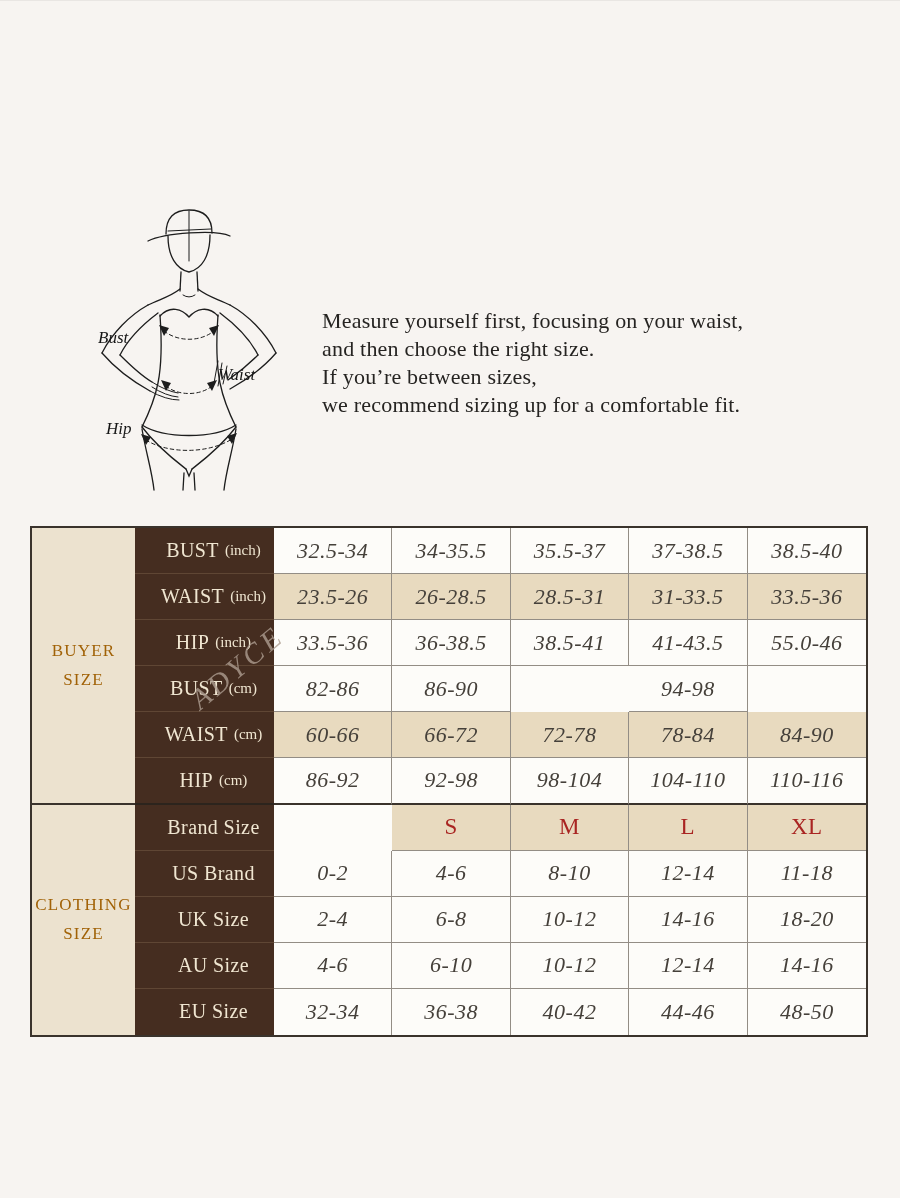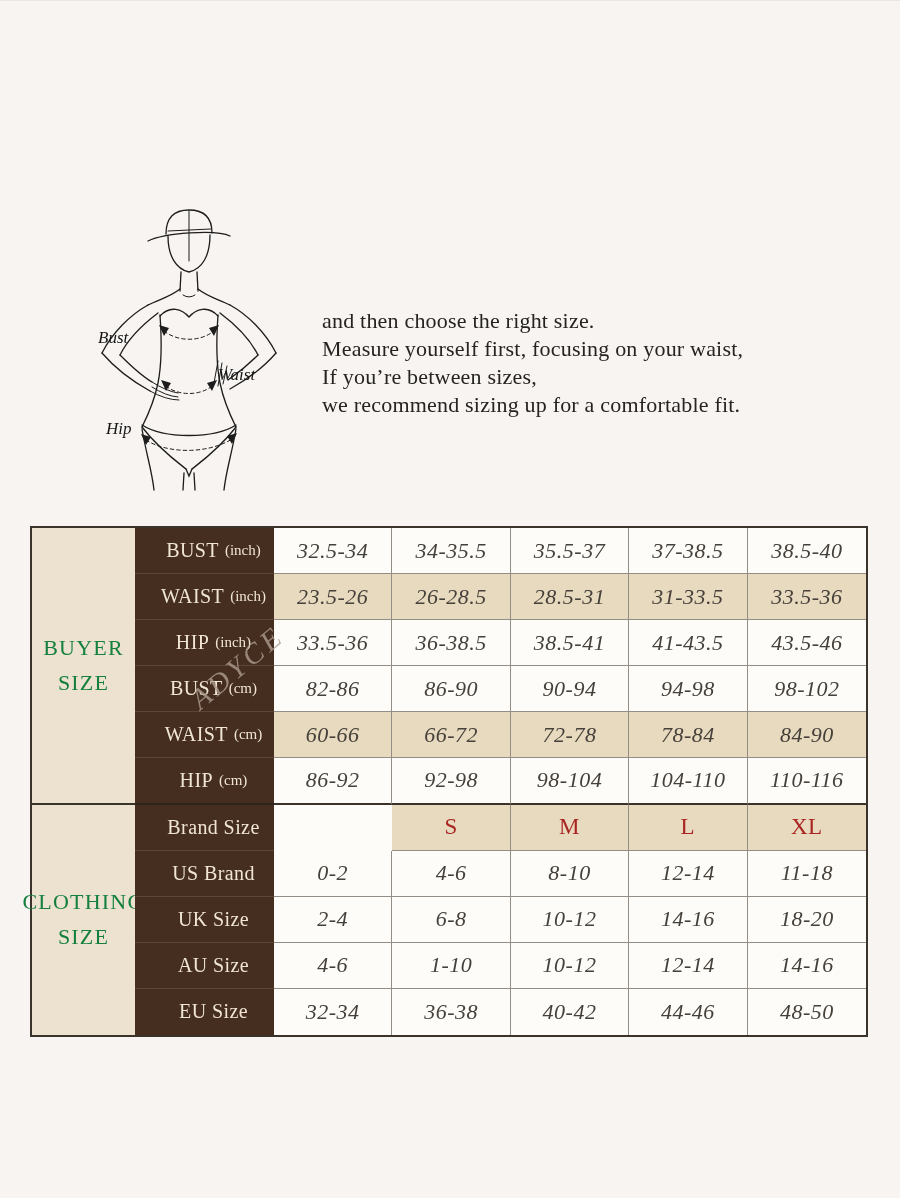--- a/index.html
+++ b/index.html
@@ -42,21 +42,21 @@
     box-sizing:border-box;
   }
   .size-table .cell.last-col{border-right:none;}
   .size-table .cell.last-row{border-bottom:none;}
   .size-table .cell.section-end{border-bottom:2px solid #3a332c;}
   .section-label-cell{
     background:#ece2cf;
     display:flex;flex-direction:column;align-items:center;justify-content:center;
     gap:9px;
     border-right:none !important;
-    font-size:22px;letter-spacing:1.2px;color:#15803d;
+    font-size:17px;letter-spacing:1.2px;color:#a16207;
     box-sizing:border-box;
   }
   .section-label-cell.section-end{border-bottom:2px solid #3a332c;}
   .hdr-cell{
     background:#452d20;
     justify-content:flex-start;
     padding-left:18px;
     border-right:none !important;
     border-bottom-color:#5f4634 !important;
     color:#f0e6d1;
@@ -137,22 +137,22 @@
     <path class="dash" d="M74,237 C96,251 136,251 160,236"></path>
     <polygon class="arrow" points="69,231 79,234 74,242"></polygon>
     <polygon class="arrow" points="165,230 155,233 160,241"></polygon>
 
     <text x="26" y="140">Bust</text>
     <text x="146" y="177">Waist</text>
     <text x="34" y="231">Hip</text>
   </svg>
 
   <div class="intro">
+    <div>Measure yourself first, focusing on your waist,</div>
     <div>and then choose the right size.</div>
-    <div>Measure yourself first, focusing on your waist,</div>
     <div>If you’re between sizes,</div>
     <div>we recommend sizing up for a comfortable fit.</div>
   </div>
 
   <div class="size-table">
       <div class="section-label-cell section-end" style="grid-area: 1 / 1 / span 6;">
         <div>BUYER</div>
         <div>SIZE</div>
       </div>
       <div class="cell hdr-cell" style="grid-area: 1 / 2;">
@@ -203,40 +203,34 @@
       <div class="cell val-cell" style="grid-area: 3 / 4;">
         <span class="v">36-38.5</span>
       </div>
       <div class="cell val-cell" style="grid-area: 3 / 5;">
         <span class="v">38.5-41</span>
       </div>
       <div class="cell val-cell" style="grid-area: 3 / 6;">
         <span class="v">41-43.5</span>
       </div>
       <div class="cell val-cell last-col" style="grid-area: 3 / 7;">
-        <span class="v">43.5-46</span>
+        <span class="v">55.0-46</span>
       </div>
       <div class="cell hdr-cell" style="grid-area: 4 / 2;">
         <span class="lbl">BUST</span>
         <span class="unit">(cm)</span>
       </div>
       <div class="cell val-cell" style="grid-area: 4 / 3;">
         <span class="v">82-86</span>
       </div>
       <div class="cell val-cell" style="grid-area: 4 / 4;">
         <span class="v">86-90</span>
       </div>
-      <div class="cell val-cell" style="grid-area: 4 / 5;">
-        <span class="v">90-94</span>
-      </div>
       <div class="cell val-cell" style="grid-area: 4 / 6;">
         <span class="v">94-98</span>
-      </div>
-      <div class="cell val-cell last-col" style="grid-area: 4 / 7;">
-        <span class="v">98-102</span>
       </div>
       <div class="cell hdr-cell" style="grid-area: 5 / 2;">
         <span class="lbl">WAIST</span>
         <span class="unit">(cm)</span>
       </div>
       <div class="cell val-cell shaded" style="grid-area: 5 / 3;">
         <span class="v">60-66</span>
       </div>
       <div class="cell val-cell shaded" style="grid-area: 5 / 4;">
         <span class="v">66-72</span>
@@ -324,21 +318,21 @@
       <div class="cell val-cell last-col" style="grid-area: 9 / 7;">
         <span class="v">18-20</span>
       </div>
       <div class="cell hdr-cell" style="grid-area: 10 / 2;">
         <span class="lbl">AU Size</span>
       </div>
       <div class="cell val-cell" style="grid-area: 10 / 3;">
         <span class="v">4-6</span>
       </div>
       <div class="cell val-cell" style="grid-area: 10 / 4;">
-        <span class="v">1-10</span>
+        <span class="v">6-10</span>
       </div>
       <div class="cell val-cell" style="grid-area: 10 / 5;">
         <span class="v">10-12</span>
       </div>
       <div class="cell val-cell" style="grid-area: 10 / 6;">
         <span class="v">12-14</span>
       </div>
       <div class="cell val-cell last-col" style="grid-area: 10 / 7;">
         <span class="v">14-16</span>
       </div>

